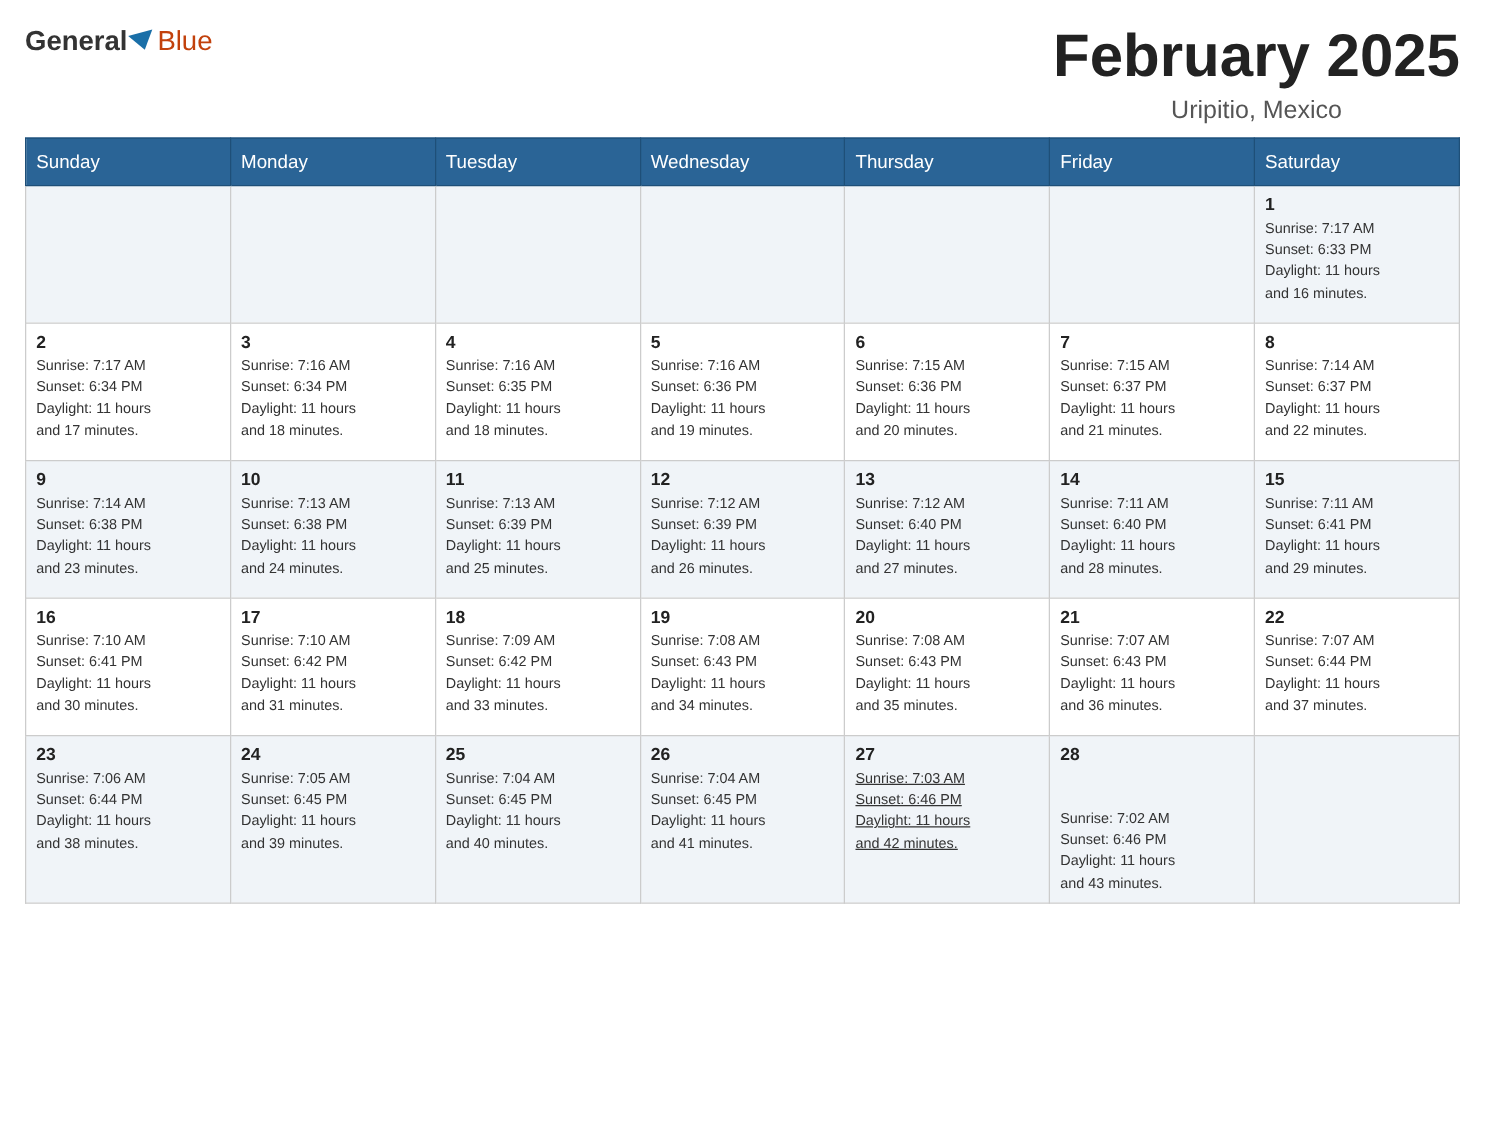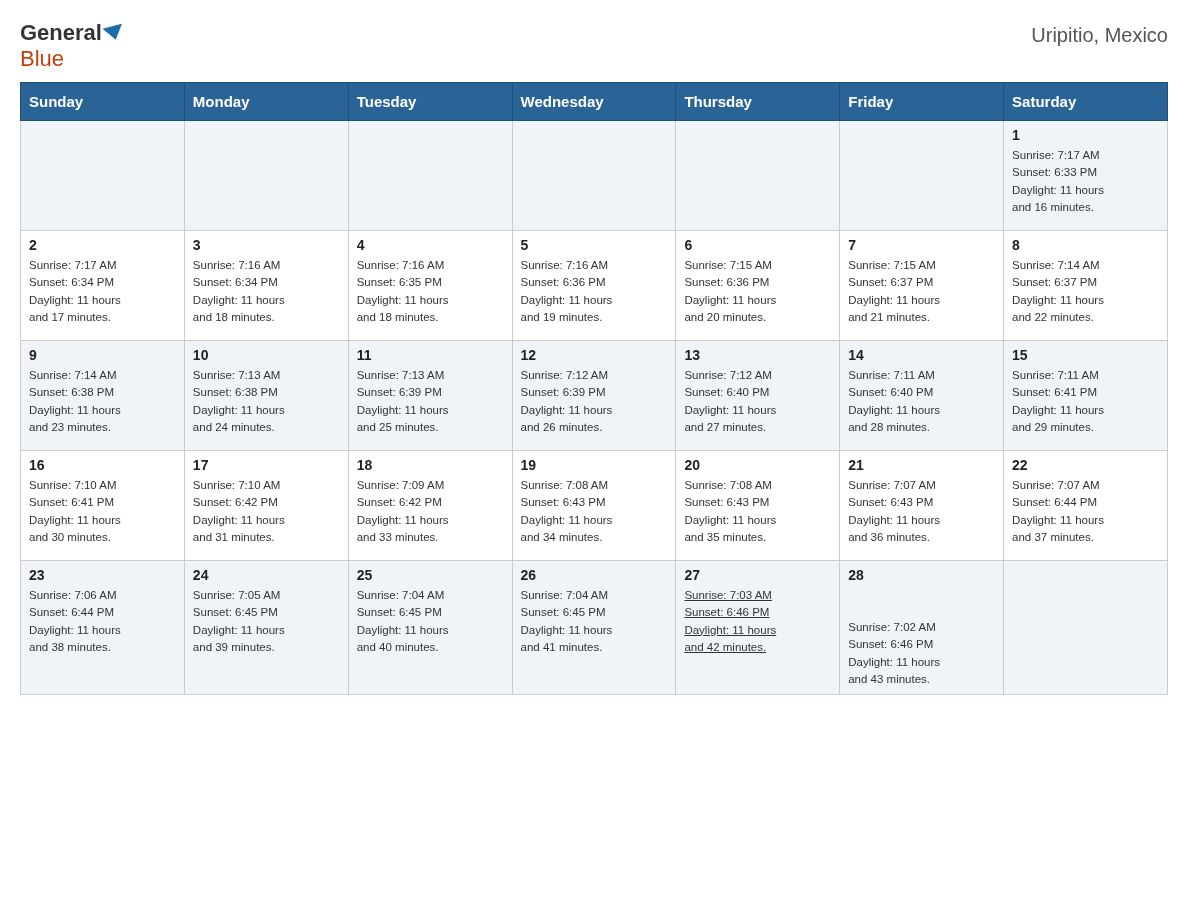--- a/index.html
+++ b/index.html
@@ -11,21 +11,20 @@
       min-height: 918px;
     }
     .header {
       display: flex;
       justify-content: space-between;
       align-items: flex-start;
       margin-bottom: 10px;
     }
     .logo {
       display: flex;
-      flex-direction: column;
       align-items: flex-start;
     }
     .logo-text {
       display: flex;
       align-items: center;
       font-size: 22px;
       font-weight: bold;
       color: #333;
     }
     .logo-general { color: #333; }
@@ -61,21 +60,21 @@
     }
     table {
       width: 100%;
       border-collapse: collapse;
       table-layout: fixed;
     }
     thead tr th {
       background-color: #2a6496;
       color: #fff;
       font-size: 15px;
-      font-weight: bold;
+      font-weight: normal;
       padding: 10px 8px;
       text-align: left;
       border: 1px solid #1e4f78;
       margin-top: 12px;
     }
     tbody tr td {
       vertical-align: top;
       padding: 6px 8px;
       font-size: 12px;
       color: #333;
@@ -108,20 +107,21 @@
 
 <div class="header">
   <div class="logo">
     <div class="logo-text">
       <span class="logo-general">General</span>
       <span class="logo-arrow"></span>
     </div>
     <span class="logo-blue">Blue</span>
   </div>
   <div class="title-section">
+    <div class="month-title">February 2025</div>
     <div class="location">Uripitio, Mexico</div>
   </div>
 </div>
 
 <table>
   <thead>
     <tr>
       <th>Sunday</th>
       <th>Monday</th>
       <th>Tuesday</th>

